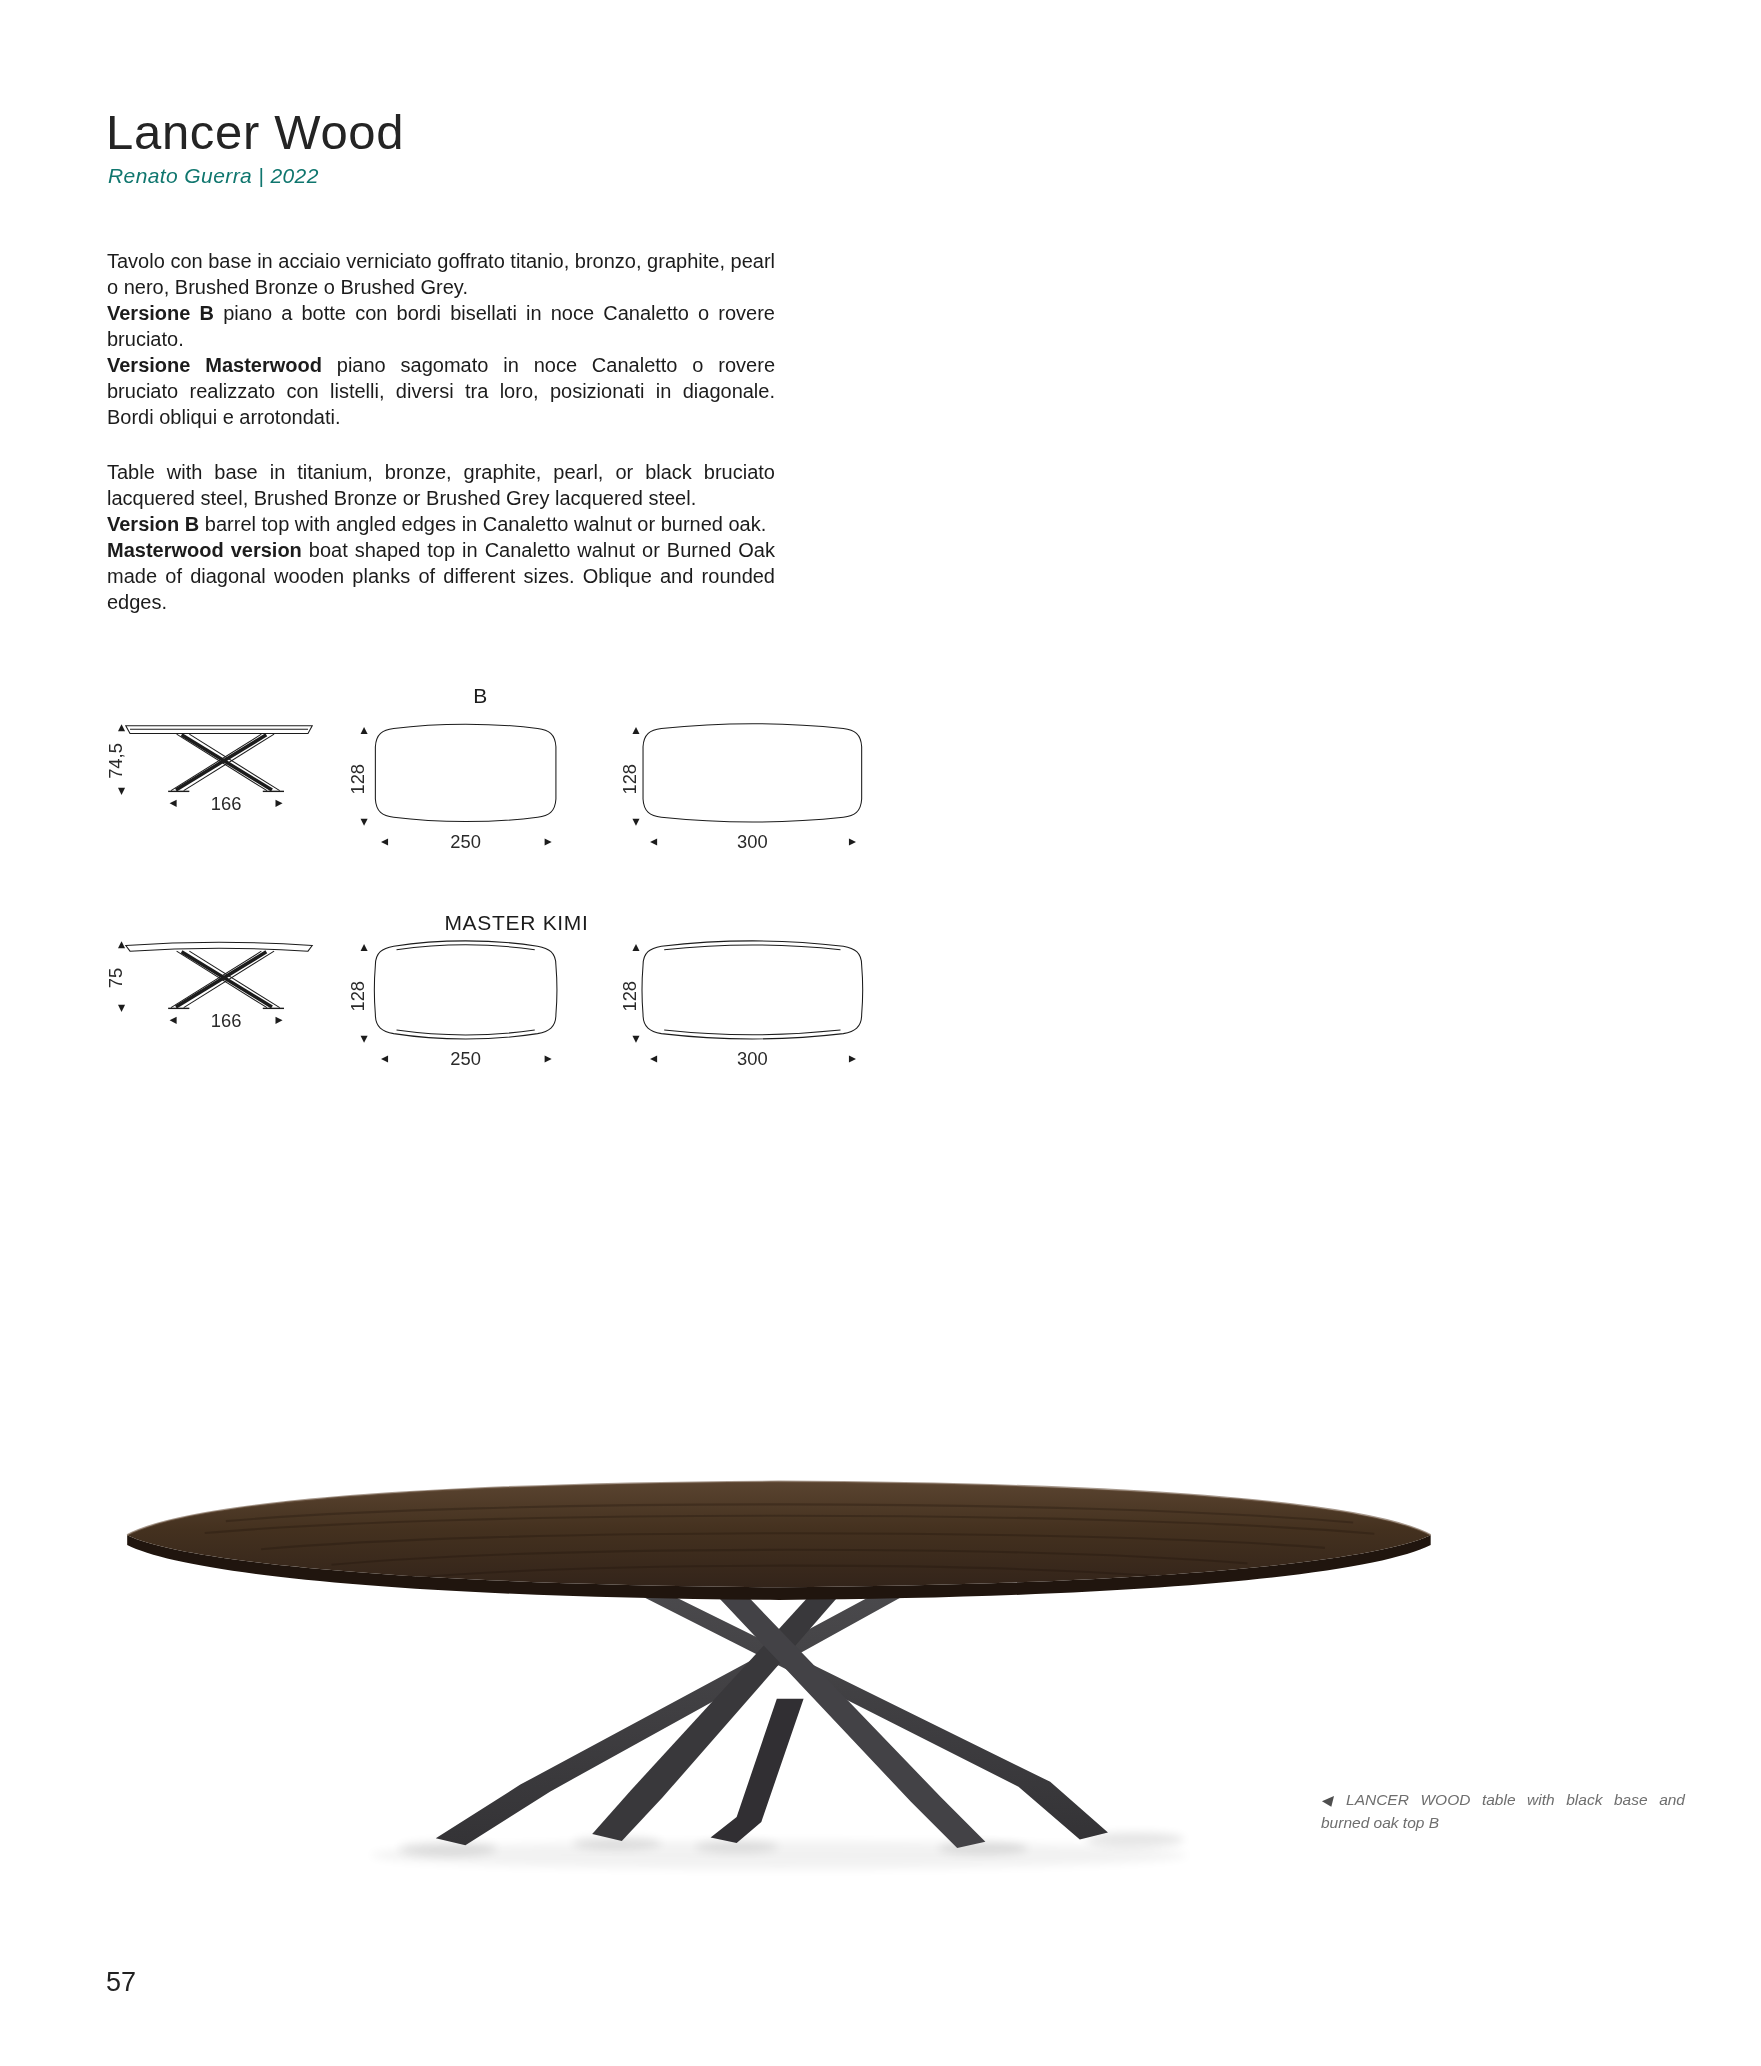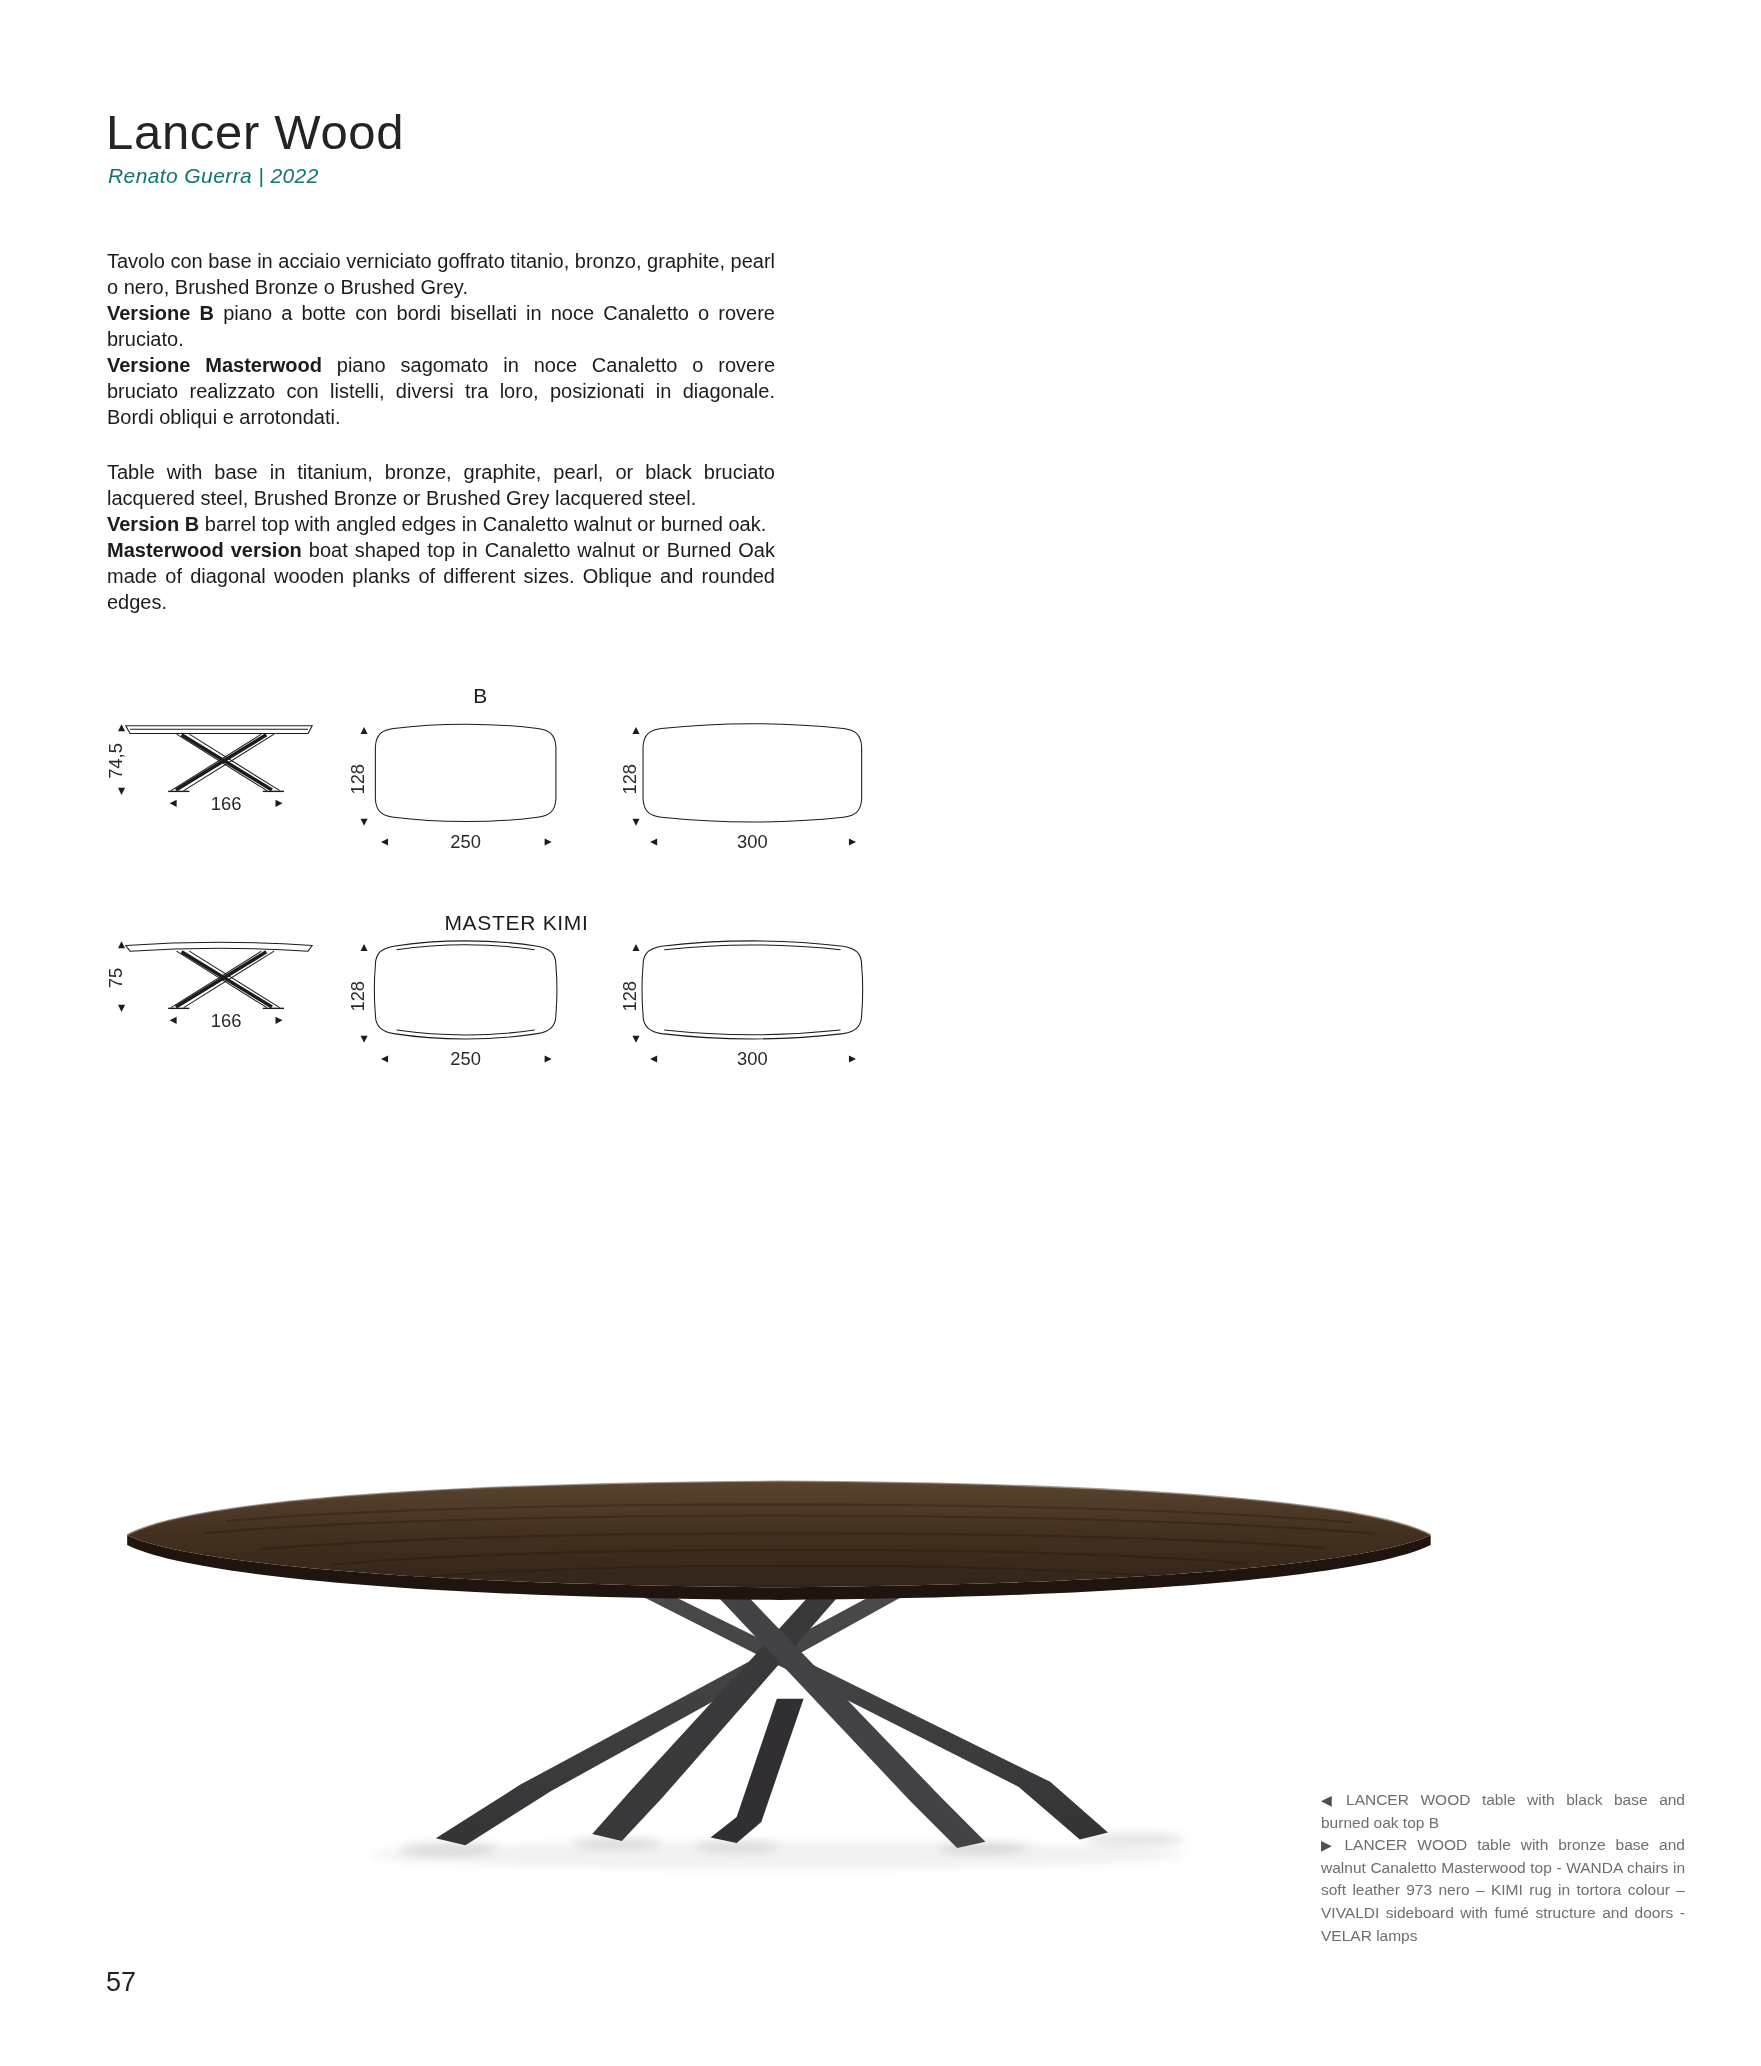--- a/index.html
+++ b/index.html
@@ -38,21 +38,21 @@
   .label-mw{left:395px;top:911px;width:243px;}
   svg text{font-family:"Liberation Sans", sans-serif;}
   .dim-text{font-size:26px;fill:#2a2a2a;}
   .tech{stroke:#1c1c1c;fill:none;stroke-width:2;}
   .tech-thin{stroke:#1c1c1c;fill:none;stroke-width:1.5;}
   .tech-thick{stroke:#1c1c1c;fill:none;stroke-width:5;}
   .arr{fill:#1c1c1c;stroke:none;}
   .caption{
     left:1321px;top:1789px;width:364px;
     font-size:15.5px;line-height:22.6px;
-    text-align:justify;color:#6e6e6e;
+    text-align:justify;color:#6e6e6e;font-style:italic;
   }
   .caption .entry{margin:0;}
   .caption .marker{color:#4f4f4f;font-size:14px;margin-right:7px;}
   .pagenum{
     left:106px;top:1967px;
     font-size:27px;color:#222222;
   }
 </style>
 </head>
 <body>
@@ -205,19 +205,18 @@
         <path d="M330,140 C640,112 1300,112 1630,138"></path>
         <path d="M180,78 C560,46 1390,46 1780,80"></path>
         <path d="M450,158 C720,136 1220,136 1500,156"></path>
       </g>
       <path d="M40,98 C120,55 420,25 965,22 C1510,25 1810,55 1890,98" fill="none" stroke="#6b5440" stroke-width="3" opacity="0.6"></path>
     </g>
   </svg>
 
   <div class="abs caption">
     <div class="entry"><span class="marker">◀</span><span>LANCER WOOD table with black base and burned oak top B</span></div>
-    <div class="entry"><span class="marker">▶</span><span>LANCER WOOD table with bronze base and walnut Canaletto Masterwood top - WANDA chairs in soft leather 973 nero – KIMI rug in tortora colour – VIVALDI sideboard with fumé structure and doors - VELAR lamps</span></div>
   </div>
 
   <div class="abs pagenum">57</div>
 
 </div>
 
 
 </body></html>

